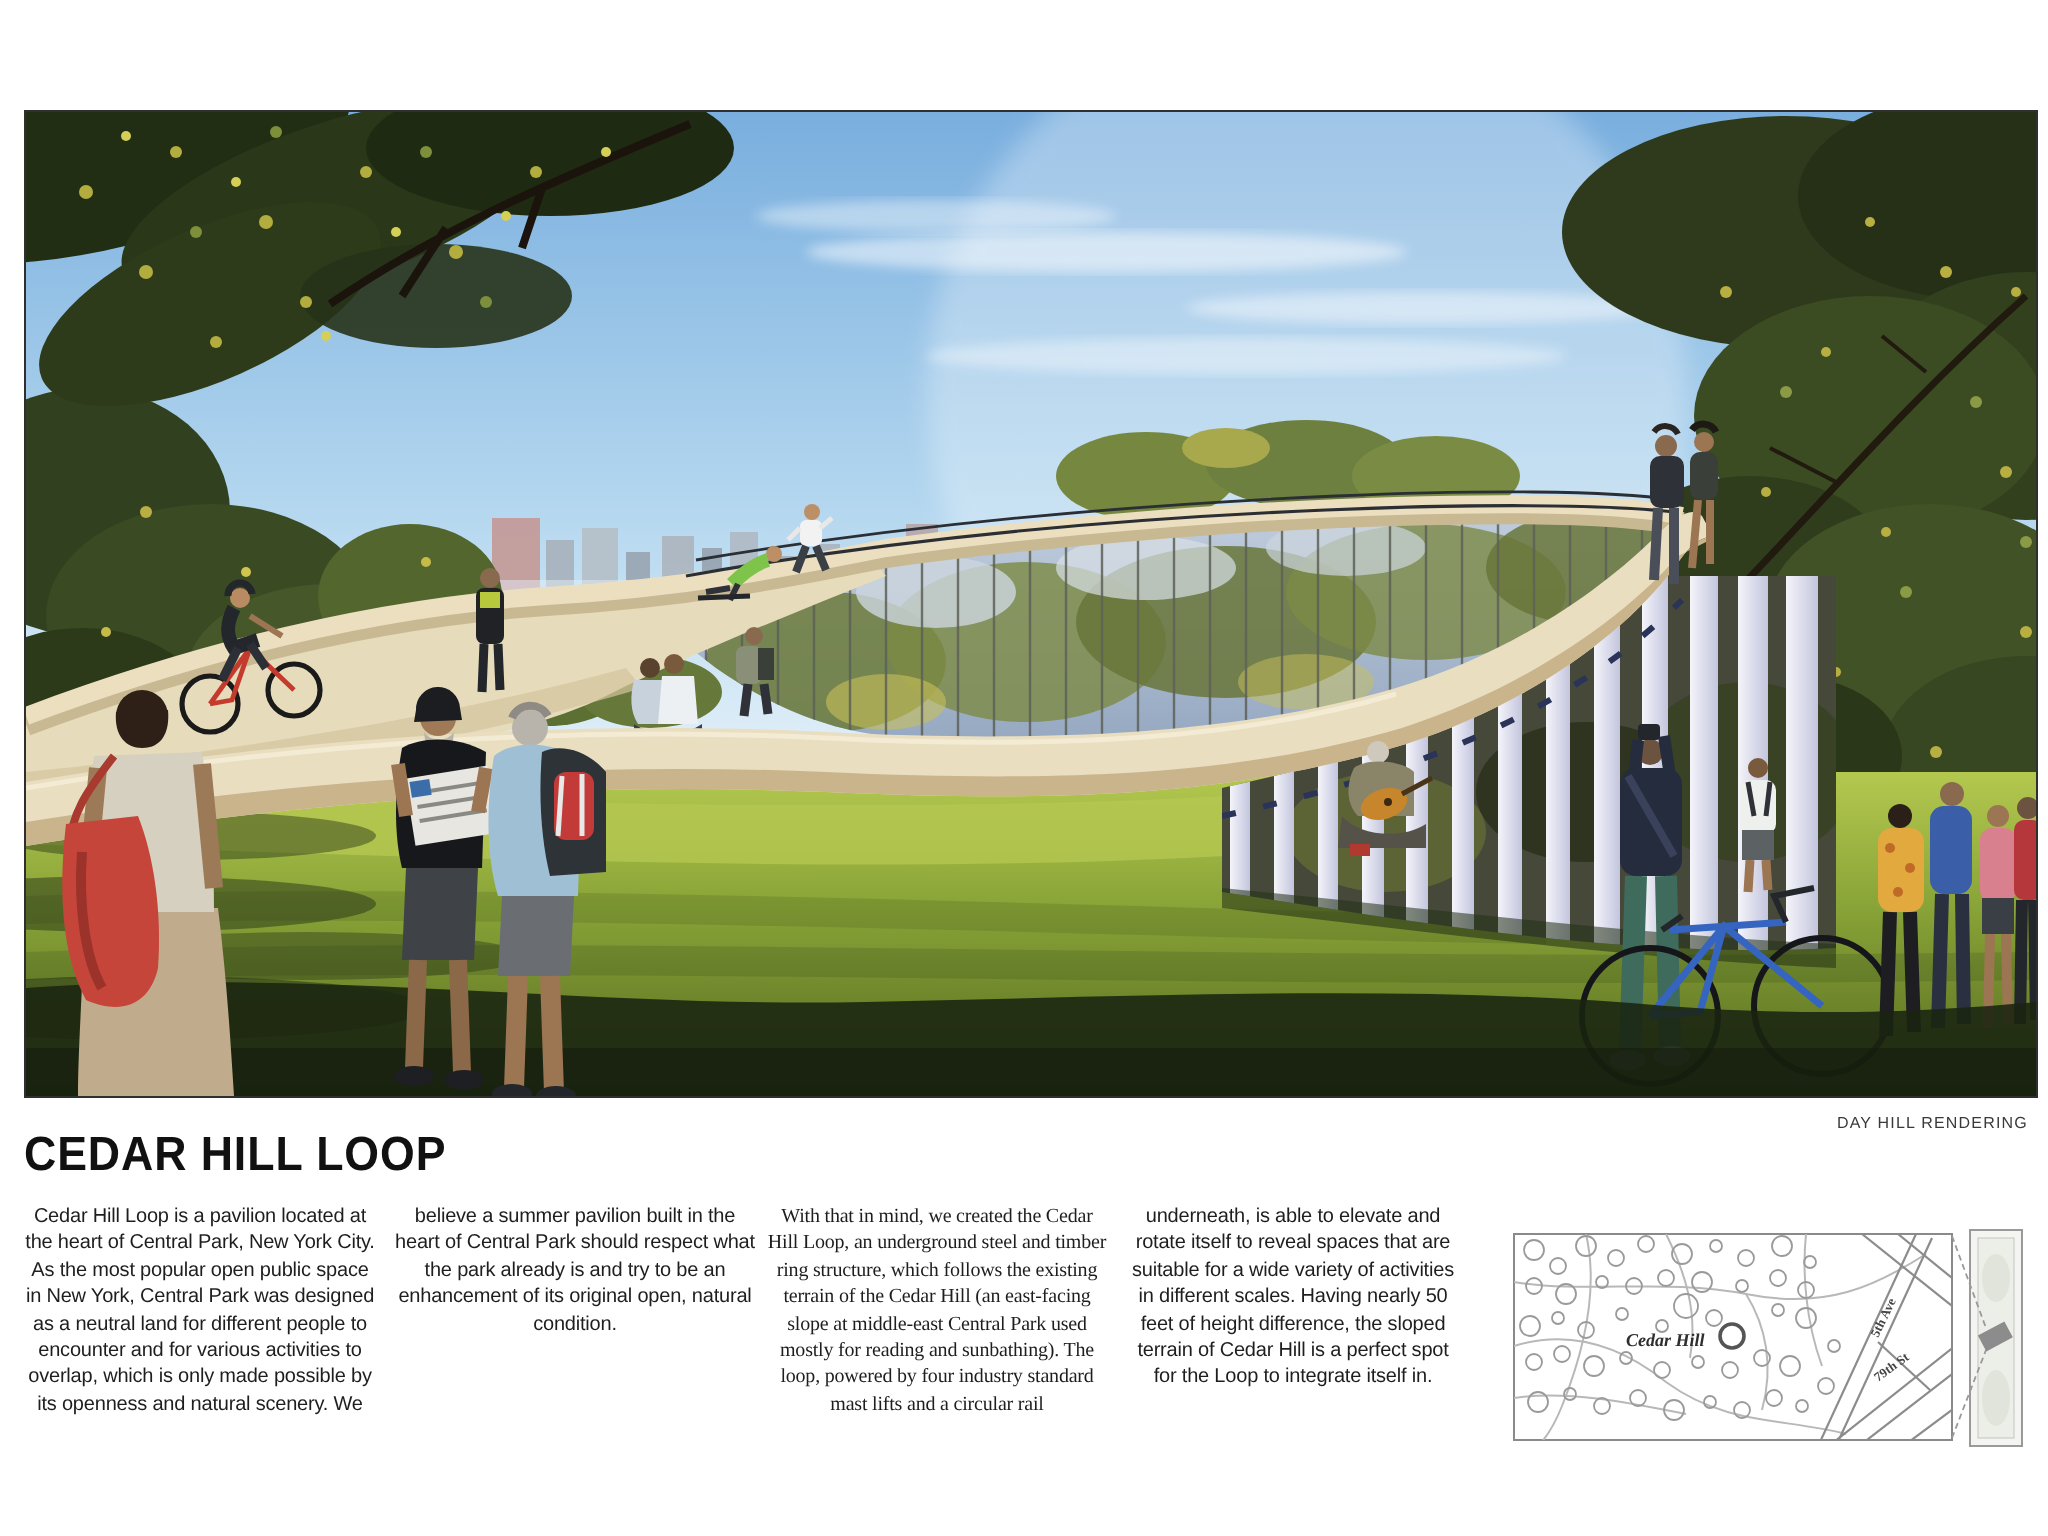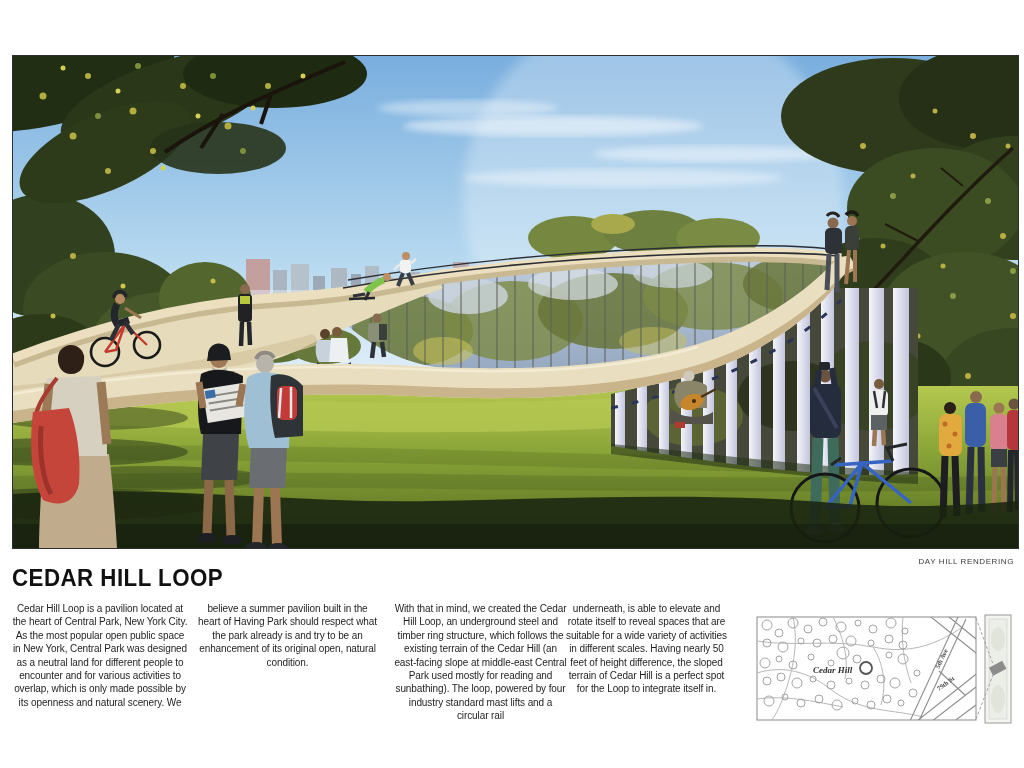--- a/index.html
+++ b/index.html
@@ -20,21 +20,21 @@
     position:absolute;left:12px;top:564px;font-size:24px;font-weight:bold;
     letter-spacing:.5px;color:#111;transform:scaleX(.93);transform-origin:left top;
     white-space:nowrap;margin:0;
   }
   .col{
     position:absolute;top:602px;font-size:10px;line-height:13.4px;color:#1e1e1e;
     letter-spacing:-0.1px;text-align:center;
   }
   .col1{left:12px;width:176px;}
   .col2{left:197px;width:181px;}
-  .col3{left:394px;width:173px;}
+  .col3{left:382px;width:173px;font-family:Liberation Serif, serif;}
   .col4{left:562px;width:169px;}
   .mapwrap{position:absolute;left:753px;top:613px;width:262px;height:112px;font-family:Liberation Serif, serif;}
   .map-label{font-size:9px;font-weight:bold;font-style:italic;fill:#2e2e2e;}
   .street-label{font-size:6.5px;font-weight:bold;fill:#444;}
 </style>
 </head>
 <body>
 
 <div class="frame">
 <svg width="1005" height="492" viewBox="0 0 1005 492">
@@ -450,21 +450,21 @@
       <circle cx="230" cy="95" r="3"></circle>
     </g>
   </g>
 </svg>
 </div>
 
 <div class="caption">DAY HILL RENDERING</div>
 <h1 class="title">CEDAR HILL LOOP</h1>
 
 <div class="col col1">Cedar Hill Loop is a pavilion located at the heart of Central Park, New York City. As the most popular open public space in New York, Central Park was designed as a neutral land for different people to encounter and for various activities to overlap, which is only made possible by its openness and natural scenery. We</div>
-<div class="col col2">believe a summer pavilion built in the heart of Having Park should respect what the park already is and try to be an enhancement of its original open, natural condition.</div>
+<div class="col col2">believe a summer pavilion built in the heart of Central Park should respect what the park already is and try to be an enhancement of its original open, natural condition.</div>
 <div class="col col3">With that in mind, we created the Cedar Hill Loop, an underground steel and timber ring structure, which follows the existing terrain of the Cedar Hill (an east-facing slope at middle-east Central Park used mostly for reading and sunbathing). The loop, powered by four industry standard mast lifts and a circular rail</div>
 <div class="col col4">underneath, is able to elevate and rotate itself to reveal spaces that are suitable for a wide variety of activities in different scales. Having nearly 50 feet of height difference, the sloped terrain of Cedar Hill is a perfect spot for the Loop to integrate itself in.</div>
 
 <div class="mapwrap">
 <svg width="262" height="112" viewBox="0 0 262 112">
   <defs>
     <clipPath id="mapClip">
           <rect x="4" y="4" width="219" height="103"></rect>
         </clipPath>
   </defs>

